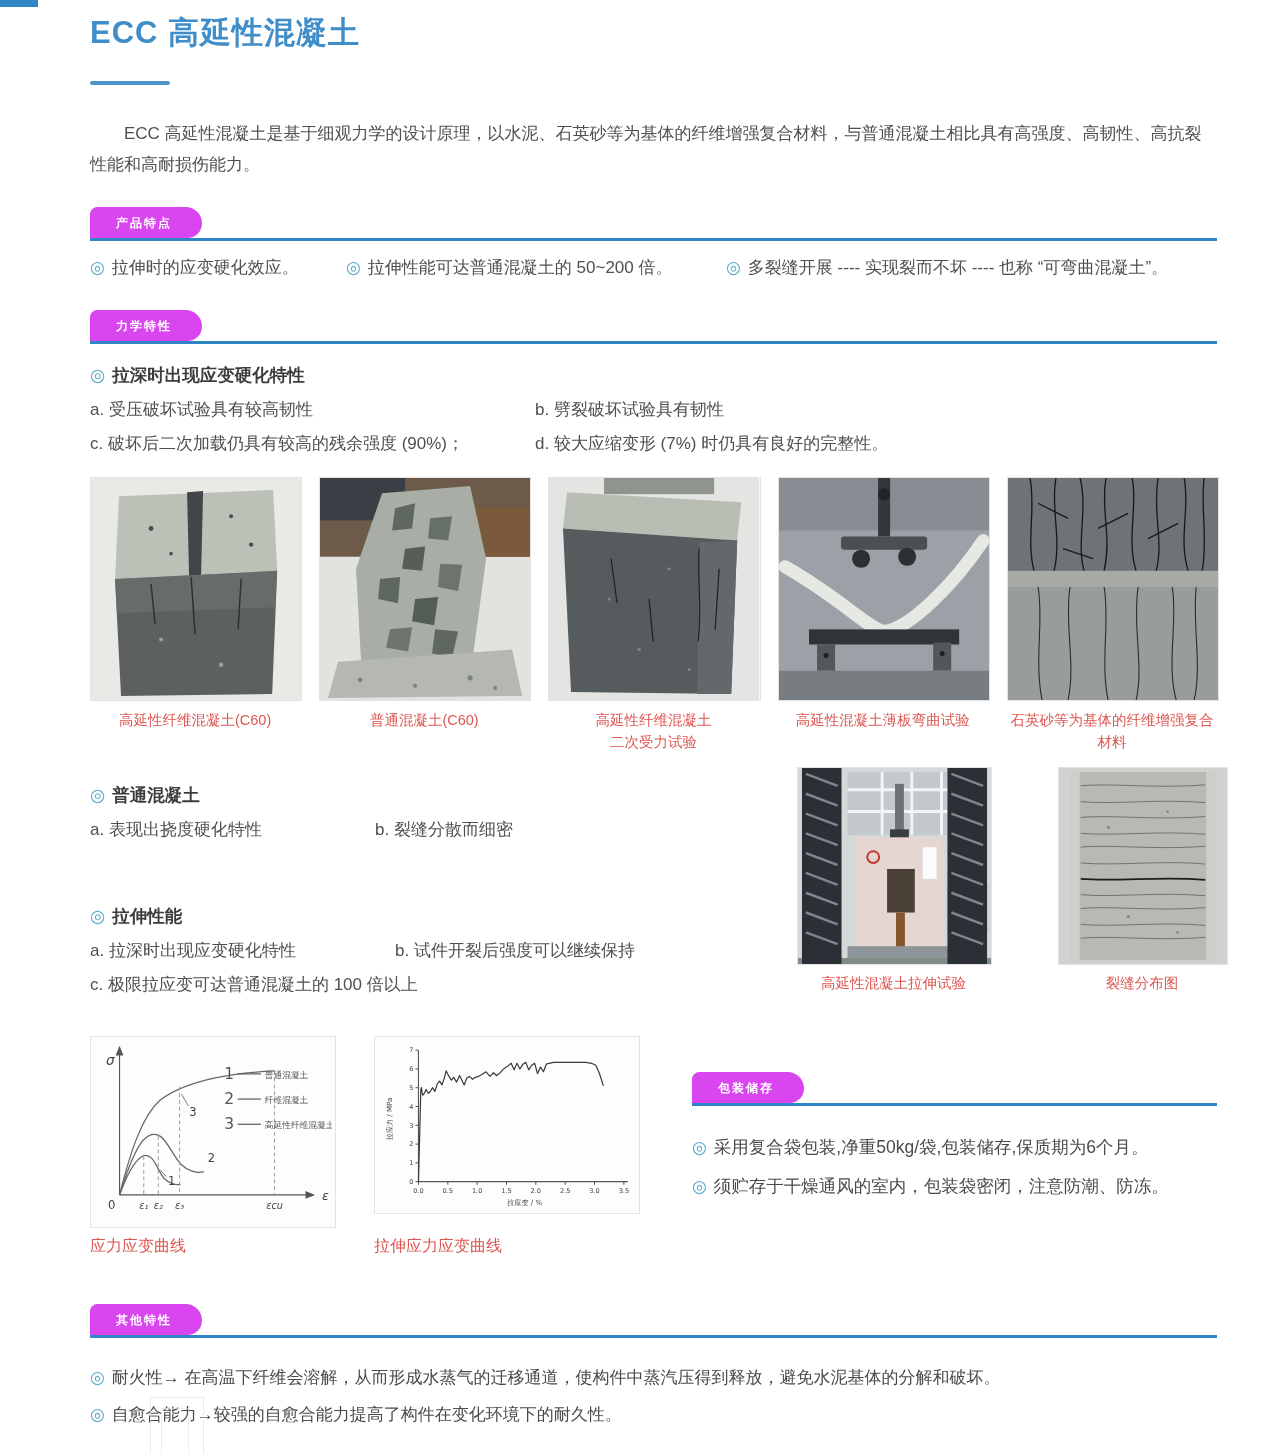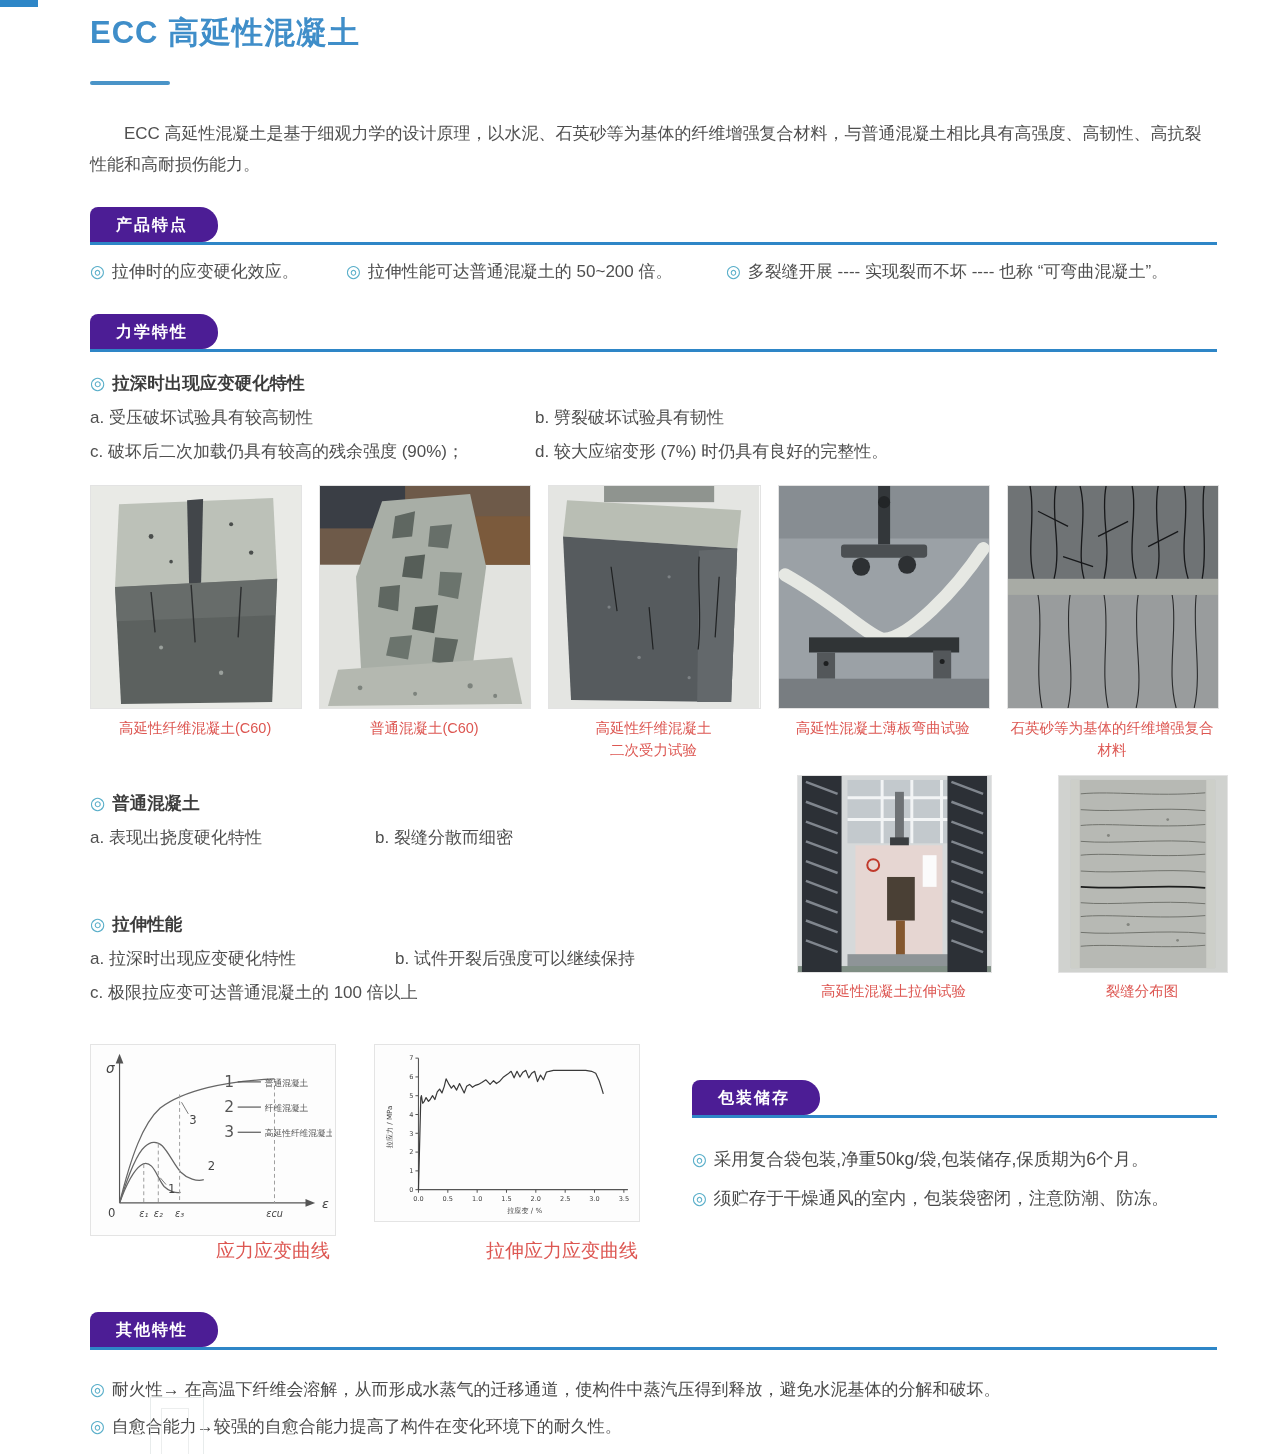--- a/index.html
+++ b/index.html
@@ -8,21 +8,21 @@
     font-family:"Liberation Sans","DejaVu Sans",sans-serif;color:#4d4d4d;
   }
   .corner-bar{position:absolute;left:0;top:0;width:38px;height:7px;background:#2e86c7;}
   .page{padding:0 62px 0 90px;}
 
   h1.title{color:#3f8ec9;font-size:31px;font-weight:bold;margin:12px 0 0;letter-spacing:1px;}
   .title-underline{width:80px;height:4px;background:#4a94c8;margin-top:27px;border-radius:2px;}
   .intro{font-size:17px;line-height:1.8;margin:34px 0 0;text-indent:2em;color:#4f4f4f;}
 
   .sec-header{border-bottom:3px solid #2e86c7;line-height:0;}
-  .sec-tab{display:inline-block;background:#4c1d95;color:#fff;font-weight:bold;font-size:16px;
+  .sec-tab{display:inline-block;background:#d946ef;color:#fff;font-weight:bold;font-size:12px;
     line-height:1;padding:10px 30px 9px 26px;border-radius:8px 18px 16px 0;letter-spacing:2px;}
   .mt-features{margin-top:27px;}
   .mt-mech{margin-top:31px;}
 
   .mark{color:#58aec9;margin-right:7px;font-size:17px;}
   .b-row{display:flex;margin-top:15px;font-size:17px;color:#4f4f4f;}
   .b-col1{width:256px;}
   .b-col2{width:380px;}
 
   .sub-heading{font-weight:bold;font-size:17.5px;color:#3c3c3c;margin-top:19px;}
@@ -42,21 +42,21 @@
   .gap-tensile{margin-top:63px;}
   .right-photos{width:420px;display:flex;gap:30px;align-items:flex-start;padding-top:3px;}
   .right-photos figure{flex:none;font-family:Liberation Mono, monospace;}
   .rp1{width:193px;}
   .rp2{width:168px;padding-left:38px;}
 
   .bottom-row{display:flex;margin-top:40px;}
   .charts{display:flex;gap:44px;width:548px;}
   .chart-fig{display:flex;flex-direction:column;height:222px;flex:none;}
   .chart-box{border:1px solid #e4e4e4;background:#fdfdfd;padding:3px;}
-  .chart-cap{color:#dd5752;font-size:19px;text-align:right;margin-top:auto;}
+  .chart-cap{color:#dd5752;font-size:16px;text-align:left;margin-top:auto;}
 
   .packaging{flex:1;margin-left:54px;}
   .pk-header{margin-top:36px;}
   .pk-bullets{margin-top:22px;font-size:17.5px;line-height:2.25;color:#4a4a4a;}
 
   .other{margin-top:46px;}
   .other-bullets{margin-top:21px;font-size:17px;line-height:2.2;color:#4a4a4a;}
 
   .watermark{position:absolute;left:150px;bottom:0;width:52px;height:56px;
     border:1px solid #dde2e2;border-bottom:none;opacity:.65;}

